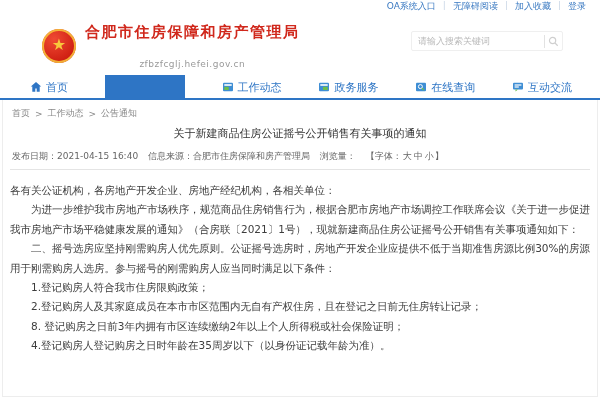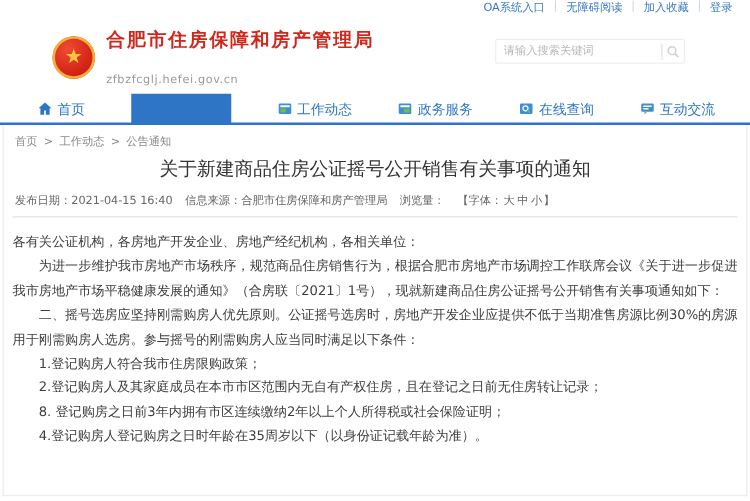--- a/index.html
+++ b/index.html
@@ -14,43 +14,43 @@
 
   
   .header { height:60px; display:flex; align-items:center; padding-left:42px; position:relative; }
   .logo { width:34px; height:34px; border-radius:50%;
     background:radial-gradient(circle at 35% 30%, #ef4a33, #cf1f12 70%);
     box-shadow: inset 0 0 0 2px rgba(248,200,60,.85);
     display:flex; align-items:center; justify-content:center; flex-shrink:0; }
   .logo .star { color:#f8c83c; font-size:16px; line-height:1; transform:translateY(-1px); }
   .site-block { margin-left:9px; }
   .site-name { font-size:15px; font-weight:bold; color:#d0281c; letter-spacing:1.5px; }
-  .site-domain { font-size:9px; color:#9a9a9a; text-align:left; margin-top:17px; letter-spacing:.5px; }
+  .site-domain { font-size:9px; color:#9a9a9a; text-align:center; margin-top:17px; letter-spacing:.5px; }
 
-  .search { position:absolute; right:52px; top:15px; width:152px; height:20px;
+  .search { position:absolute; right:37px; top:15px; width:152px; height:20px;
     border:1px solid #efefef; border-radius:2px; display:flex; align-items:center; background:#fff; }
   .search input { border:none; outline:none; flex:1; font-size:9px; padding:0 6px; color:#666;
     font-family:inherit; background:transparent; }
   .search input::placeholder { color:#b9b9b9; }
   .search .vdiv { width:1px; height:13px; background:#e2e2e2; }
   .search .btn { width:24px; height:100%; display:flex; align-items:center; justify-content:center; cursor:pointer; }
 
   
   .nav { height:24px; border-bottom:2px solid #2e75c5; display:flex;
     justify-content:space-between; align-items:center; padding:0 28px 0 30px; }
   .nav-item { display:flex; align-items:center; gap:4px; font-size:11px; color:#2e75c5;
     height:24px; cursor:pointer; white-space:nowrap; }
   .nav-item.active { background:#2e75c5; width:80px; }
   .nav-item svg { display:block; }
 
   
   .content { margin:0 2px; border:1px solid #ededed; border-top:none; height:297px; padding:0 7px; }
   .breadcrumb { font-size:9px; color:#888; padding:7px 2px 1px; display:flex; align-items:center; gap:5px; }
   .breadcrumb .crumb { cursor:pointer; }
-  .article-title { text-align:center; font-size:15px; color:#333; margin-top:5px; }
+  .article-title { text-align:center; font-size:11px; color:#333; margin-top:5px; }
   .meta { font-size:9px; color:#666; margin-top:9px; padding-left:2px; white-space:nowrap; }
   .meta .grp { margin-right:7px; }
   .meta .fs { cursor:pointer; margin:0 1px; }
   .meta-divider { border-bottom:1px solid #e4e4e4; margin-top:6px; }
 
   .body { margin-top:11px; font-size:10.5px; line-height:19.4px; color:#3d3d3d; text-align:justify; }
   .para { text-indent:2em; }
   .para.no-indent { text-indent:0; }
 </style>
 </head>

